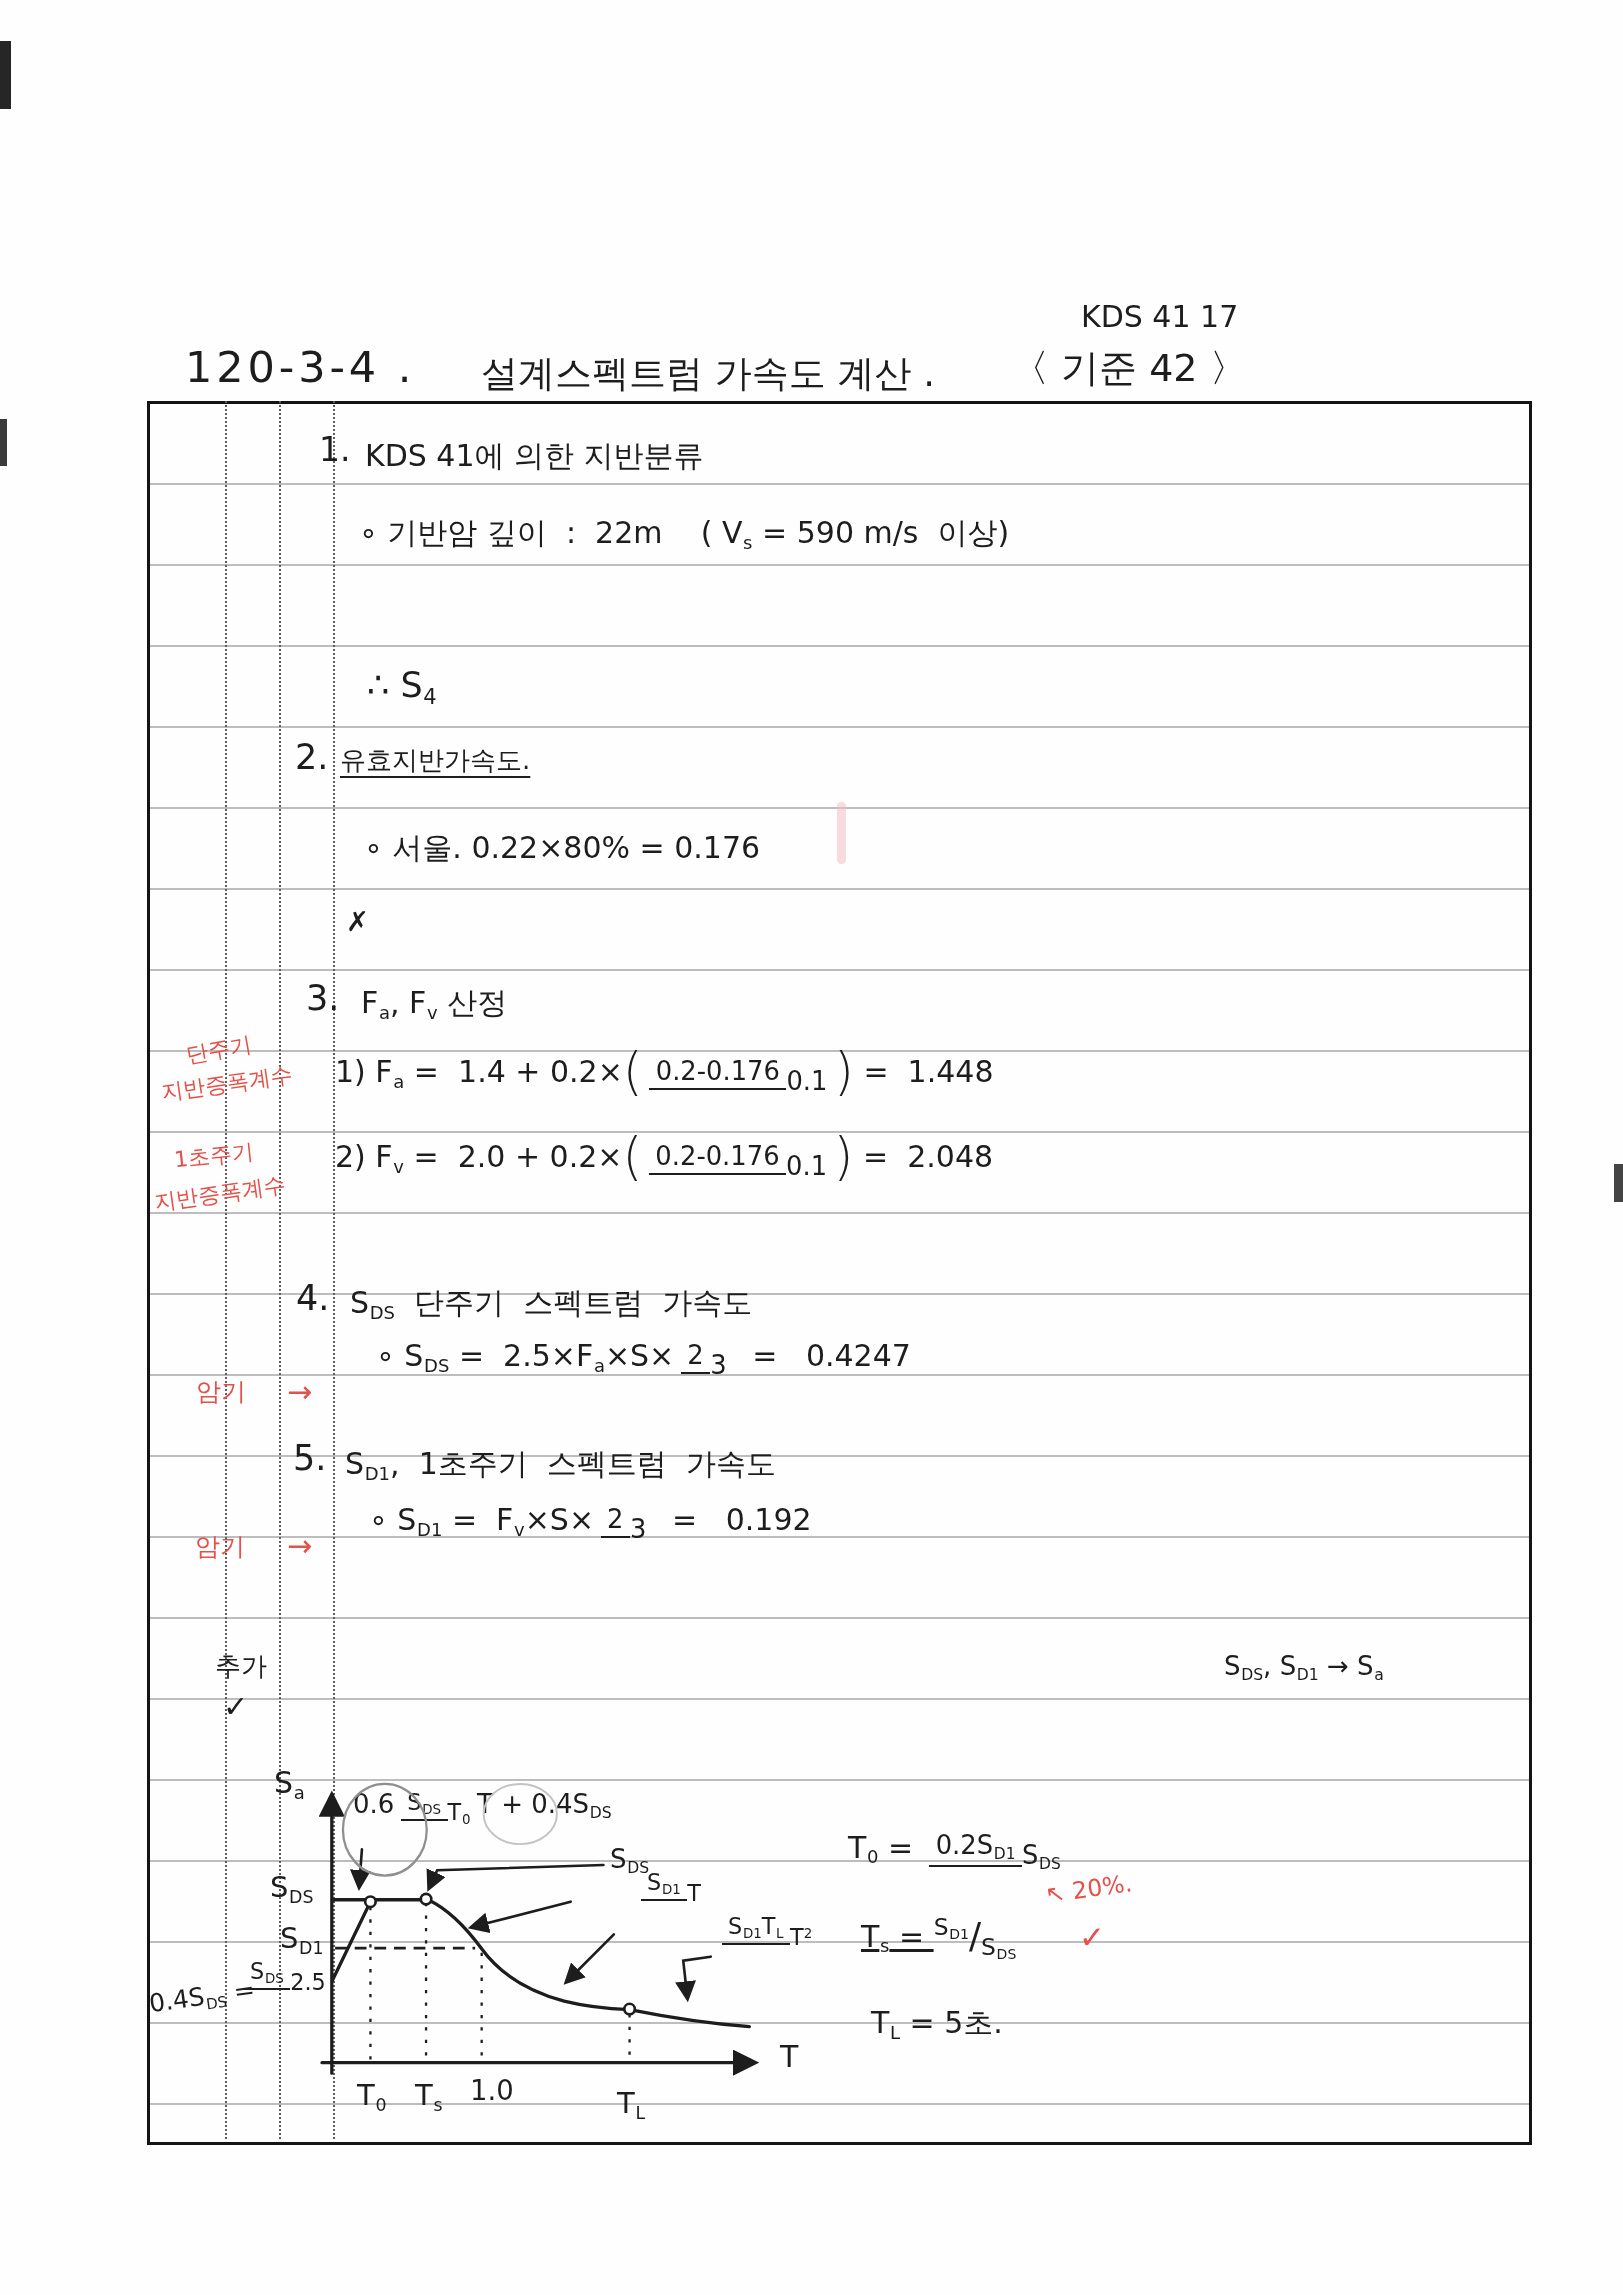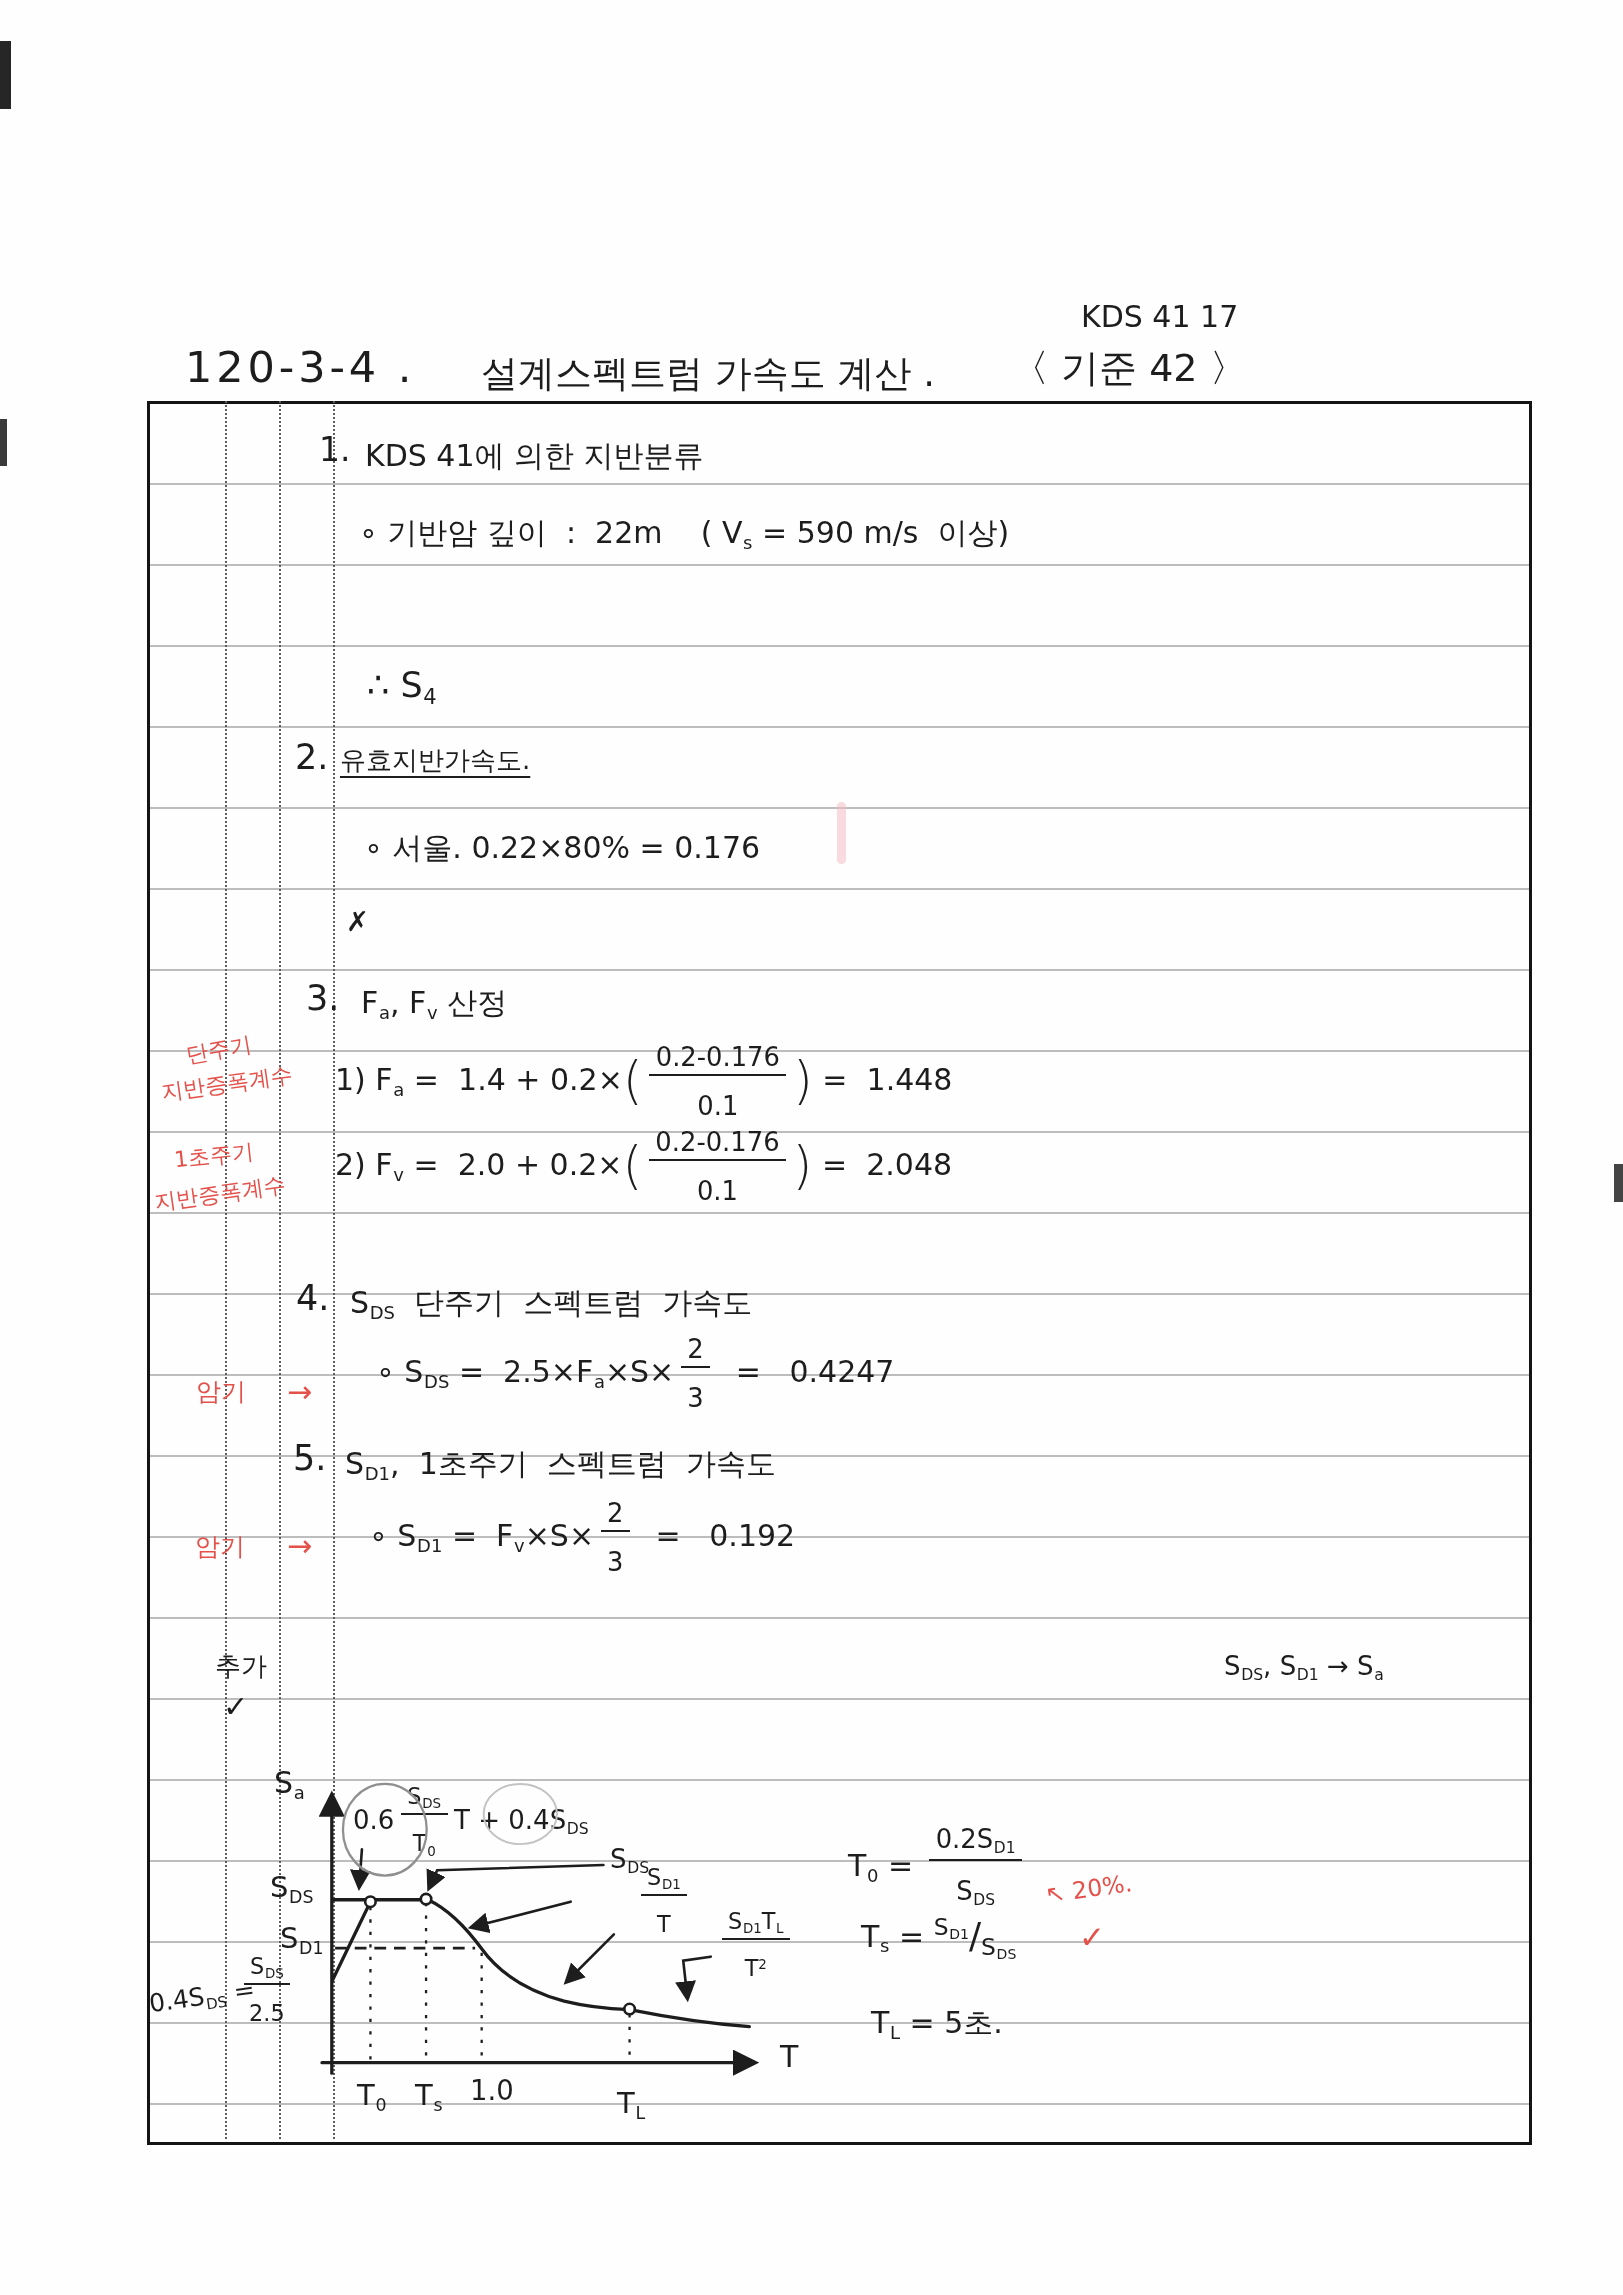--- a/index.html
+++ b/index.html
@@ -12,21 +12,21 @@
          border:3.3px solid #141414;
          background:repeating-linear-gradient(to bottom,transparent 0px,transparent 79px,
                     rgba(110,110,110,.45) 79px,rgba(110,110,110,.45) 81px);}
   .vline{position:absolute;top:401px;height:1738px;width:0;border-left:2px dotted #5c5c5c;}
   .v1{left:225px}.v2{left:279px}.v3{left:333px}
   
   .tk-t{white-space:pre;}
   .tk-sub{font-size:.6em;vertical-align:-.32em;margin-left:0.7px;white-space:pre;}
   .tk-sup{font-size:.6em;vertical-align:.55em;white-space:pre;}
   .tk-big{font-size:1.7em;font-weight:300;vertical-align:-.14em;}
-  .tk-frac{display:inline-flex;flex-direction:column;align-items:center;text-align:center;
+  .tk-frac{display:inline-flex;flex-direction:row;align-items:center;text-align:center;
            vertical-align:middle;margin:0 6.5px;font-size:.86em;line-height:1.12;}
   .fr-n{border-bottom:2px solid currentColor;padding:0 6.5px 2px;}
   .fr-d{padding-top:16px;}
   .tk-sfrac{display:inline-block;}
   .sf-n{font-size:.78em;vertical-align:.5em;}
   .sf-sl{font-size:1.2em;vertical-align:-.05em;}
   .sf-d{font-size:.78em;vertical-align:-.35em;}
   .tk-scrib{display:inline-block;width:60px;height:38px;vertical-align:-7.9px;margin:0 3.9px;
             background:repeating-linear-gradient(115deg,transparent 0 2.6px,#1d1d1d 2.6px 4.6px);}
   
@@ -78,21 +78,21 @@
   .g-sd1t {left:634px;top:1865px;font-size:26px;}
   .g-sd1tl{left:715px;top:1909px;font-size:26px;}
   .g-xt0  {left:357px;top:2079px;font-size:29px;}
   .g-xts  {left:415px;top:2079px;font-size:29px;}
   .g-x10  {left:470px;top:2075px;font-size:27.5px;}
   .g-xtl  {left:617px;top:2087px;font-size:29px;}
   .g-xT   {left:780px;top:2040px;font-size:30px;}
   
   .f-t0   {left:848px;top:1825px;font-size:30px;}
   .f-t0r  {left:1045px;top:1876px;font-size:23.6px;transform:rotate(-8deg);}
-  .f-ts   {left:861px;top:1914px;font-size:30px;}
+  .f-ts   {left:861px;top:1914px;font-size:30px;text-decoration:underline;}
   .f-tsr  {left:1079px;top:1920px;font-size:31px;}
   .f-tl   {left:871px;top:2006px;font-size:30px;}
   
   .art{position:absolute;background:#262626;}
   .a1{left:0;top:41px;width:10.5px;height:68px;}
   .a2{left:0;top:419px;width:6.5px;height:47px;background:#3a3a3a;}
   .a3{left:1614px;top:1164px;width:9.2px;height:38px;background:#444;}
   .a4{left:837px;top:802px;width:9.2px;height:62px;background:#f3bcc4;opacity:.55;border-radius:5.2px;}
   .overlay{position:absolute;left:0;top:0;pointer-events:none;}
 </style>

